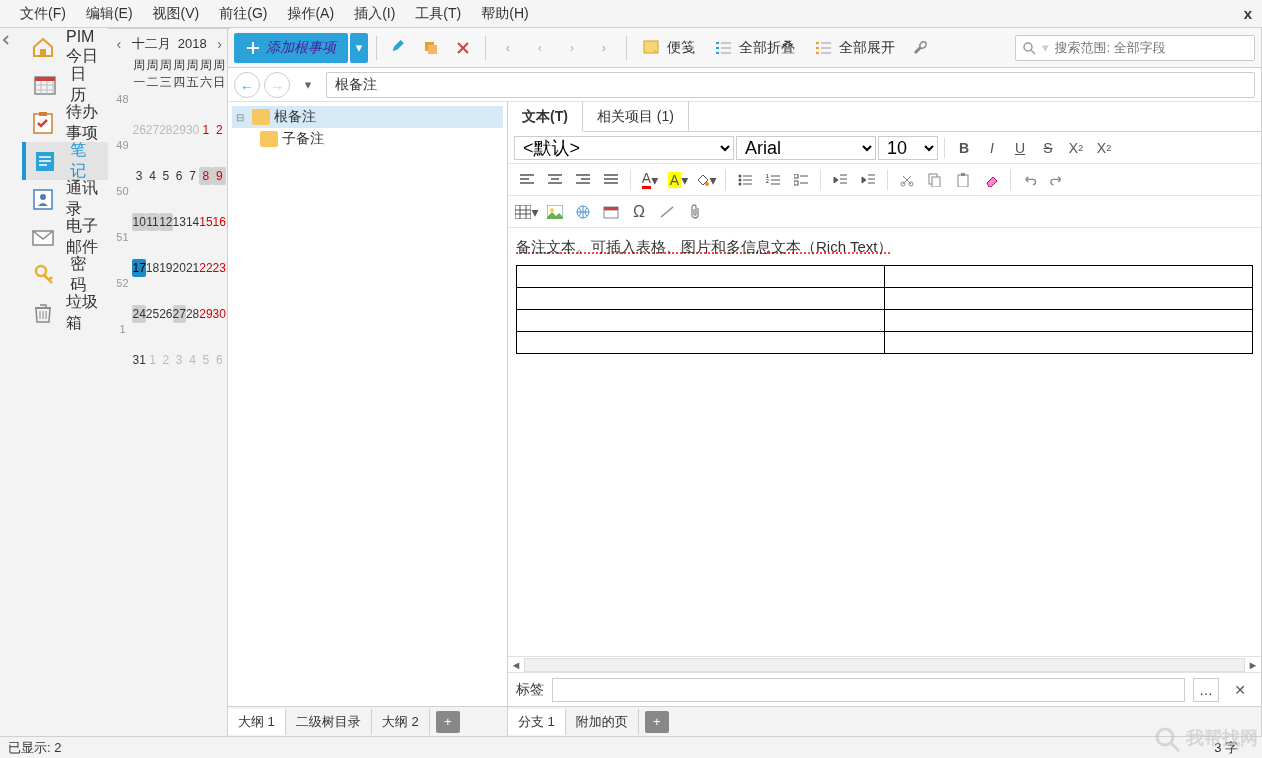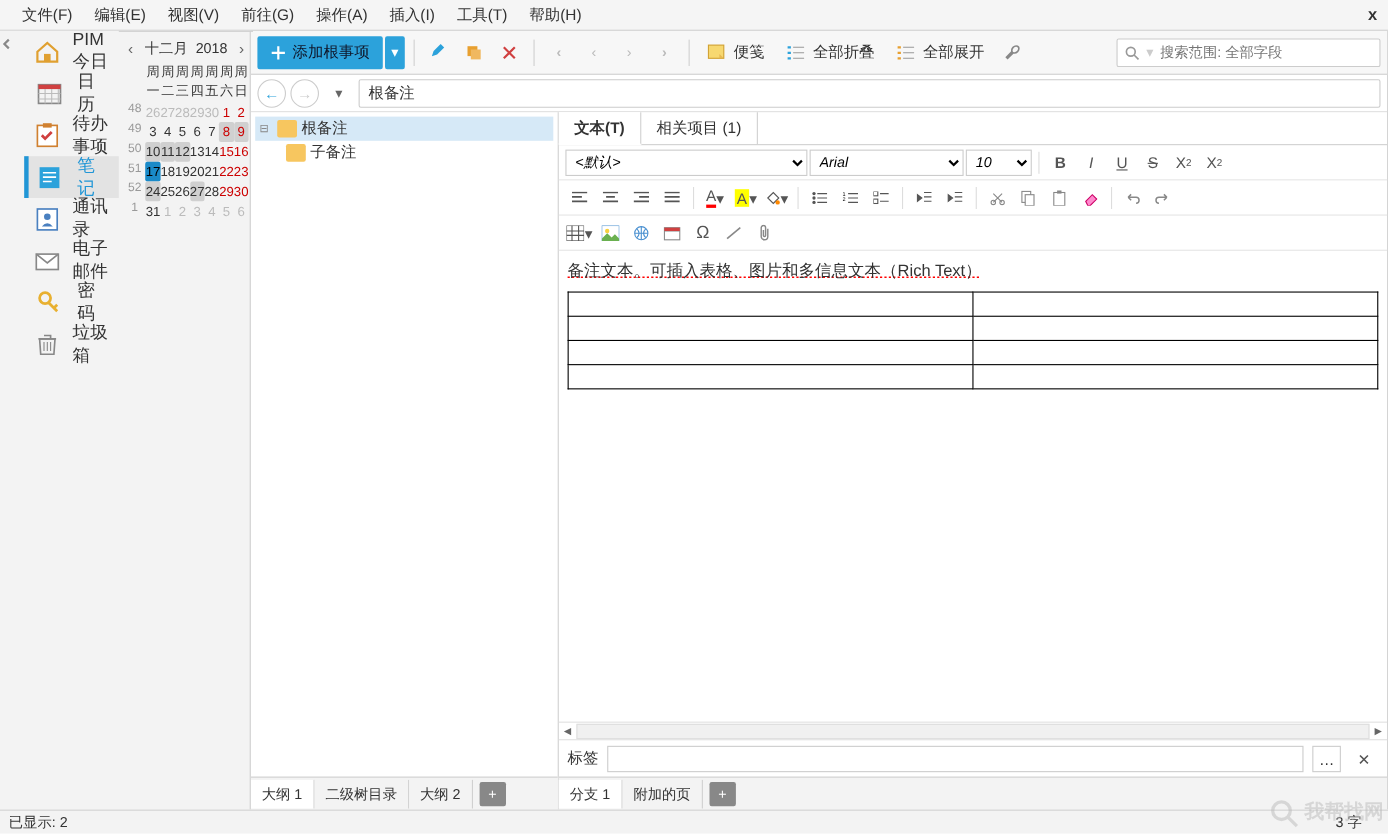--- a/index.html
+++ b/index.html
@@ -23,32 +23,32 @@
 .nav-label { font-size: 16px; font-weight: 500; }
 
 
 .cal-widget { border-top: 1px solid #d0d0d0; padding: 4px; font-size: 12px; }
 .cal-header { display: flex; align-items: center; justify-content: space-between; padding: 2px 4px; }
 .cal-nav { cursor: pointer; color: #666; font-size: 14px; }
 .cal-title { font-size: 13px; }
 .cal-grid { display: grid; grid-template-columns: 20px repeat(7, 1fr); text-align: center; }
 .cal-wk { color: #999; font-size: 11px; }
 .cal-dow { font-size: 12px; padding: 2px 0; }
-.cal-day { padding: 2px 0; cursor: pointer; font-size: 12px;}
+.cal-day { padding: 2px 0; cursor: pointer; font-size: 12px; margin-top: 28px;}
 .cal-day.othermonth { color: #bbb; }
 .cal-day.weekend { color: #c00; }
 .cal-day.today { background: #1a8ac8; color: #000000; border-radius: 2px;}
 .cal-day.sel { background: #d0d0d0; border-radius: 2px;}
 
 
 .center { flex: 1; display: flex; flex-direction: column; border-right: 1px solid #d0d0d0; }
 
 
 .toolbar { height: 40px; background: #f7f7f7; border-bottom: 1px solid #d0d0d0; display: flex; align-items: center; padding: 0 6px; gap: 4px; }
-.btn-primary { background: #2ca2db; color: #0f172a; height: 30px; display: flex; align-items: center; padding: 0 12px; cursor: pointer; gap: 6px; font-size: 14px; border-radius: 2px; }
+.btn-primary { background: #2ca2db; color: #4c1d95; height: 30px; display: flex; align-items: center; padding: 0 12px; cursor: pointer; gap: 6px; font-size: 14px; border-radius: 2px; font-style: italic; }
 .btn-primary-dd { background: #2ca2db; color:#fff; height:30px; width:18px; display:flex; align-items:center; justify-content:center; cursor:pointer; border-radius:2px; margin-left:-2px;}
 .tb-btn { width: 28px; height: 28px; display: flex; align-items: center; justify-content: center; cursor: pointer; color: #666; border-radius: 2px; }
 .tb-sep { width: 1px; height: 24px; background: #d0d0d0; margin: 0 4px; }
 .tb-label-btn { display: flex; align-items: center; gap: 6px; padding: 0 8px; height: 30px; cursor: pointer; font-size: 14px;}
 .search-box { margin-left: auto; display: flex; align-items: center; border: 1px solid #ccc; background: #fff; height: 26px; padding: 0 6px; width: 240px; border-radius: 2px; gap: 6px; color: #999;}
 .search-box input { border: none; outline: none; flex: 1; font-size: 13px; }
 
 
 .breadcrumb-row { height: 34px; display: flex; align-items: center; padding: 0 6px; gap: 4px; border-bottom: 1px solid #e0e0e0; }
 .bc-btn { width: 26px; height: 26px; border: 1px solid #ccc; border-radius: 13px; display: flex; align-items: center; justify-content: center; cursor: pointer; color: #2ca2db; font-size: 14px;}
@@ -67,21 +67,21 @@
 .tree-tab { padding: 4px 10px; border-right: 1px solid #d0d0d0; cursor: pointer; font-size: 13px; background:#fff;}
 .tree-tab.inactive { background:#f3f3f3;}
 .plus-tab { width: 24px; height: 22px; background: #888; color: #fff; display: flex; align-items: center; justify-content: center; margin-left: 6px; cursor: pointer; border-radius:2px;}
 
 
 .editor-pane { flex: 1; display: flex; flex-direction: column; min-width: 0;}
 .ed-tabs { height: 30px; display: flex; border-bottom: 1px solid #d0d0d0; }
 .ed-tab { padding: 6px 14px; border-right: 1px solid #d0d0d0; cursor: pointer; font-size: 14px;}
 .ed-tab.active { font-weight: bold; border-bottom: 2px solid #fff; margin-bottom:-1px; background:#fff;}
 .fmt-row { height: 32px; display: flex; align-items: center; padding: 0 6px; gap: 2px; border-bottom: 1px solid #e5e5e5; }
-.fmt-select { border: 1px solid #ccc; height: 24px; font-size: 13px; padding: 0 4px; background:#fff;font-style:italic;}
+.fmt-select { border: 1px solid #ccc; height: 24px; font-size: 18px; padding: 0 4px; background:#fff;}
 .fmt-btn { width: 26px; height: 26px; display: flex; align-items: center; justify-content: center; cursor: pointer; color: #555; font-size: 14px;}
 .fmt-sep { width:1px; height:20px; background:#ddd; margin: 0 4px;}
 .editor-body { flex: 1; overflow: auto; padding: 8px; font-size: 15px; line-height: 1.4; }
 .editor-body table { border-collapse: collapse; width: 100%; margin-top: 8px;}
 .editor-body td { border: 1px solid #000; height: 22px; width:50%;}
 .editor-hscroll { height: 16px; display:flex; align-items:center; border-top:1px solid #e0e0e0;}
 .hscroll-arrow { width:16px; text-align:center; color:#666; font-size:11px; cursor:pointer;}
 .hscroll-track { flex:1; background:#f0f0f0; height:14px; position:relative; border:1px solid #ddd;}
 
 .tag-row { height: 34px; display: flex; align-items: center; padding: 0 8px; gap: 8px; border-top: 1px solid #e0e0e0; font-size:14px;}

